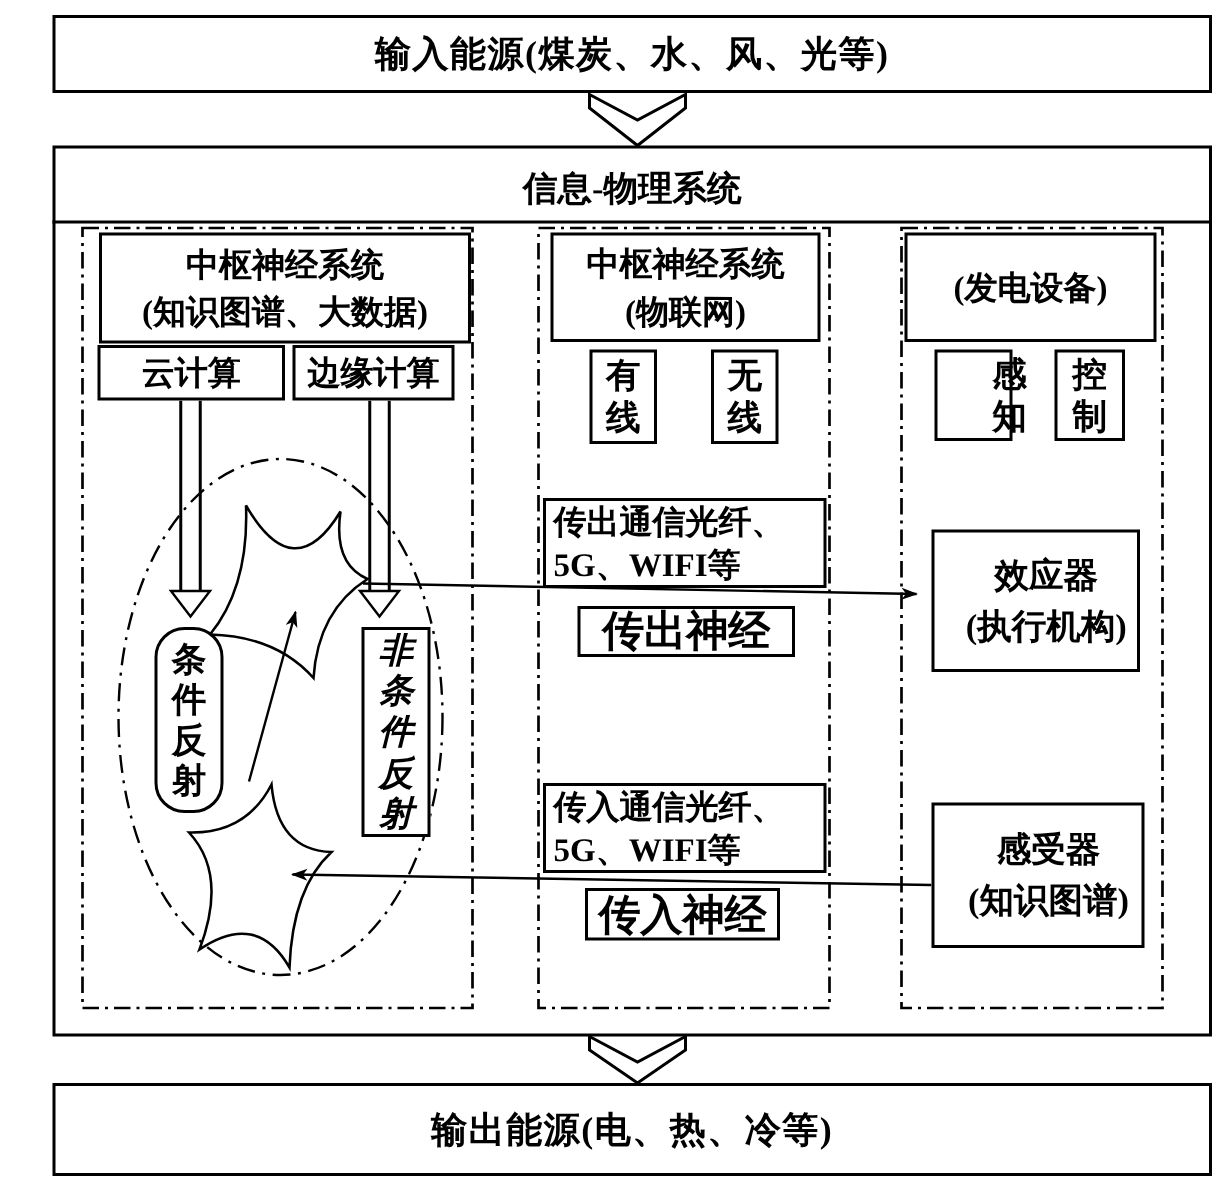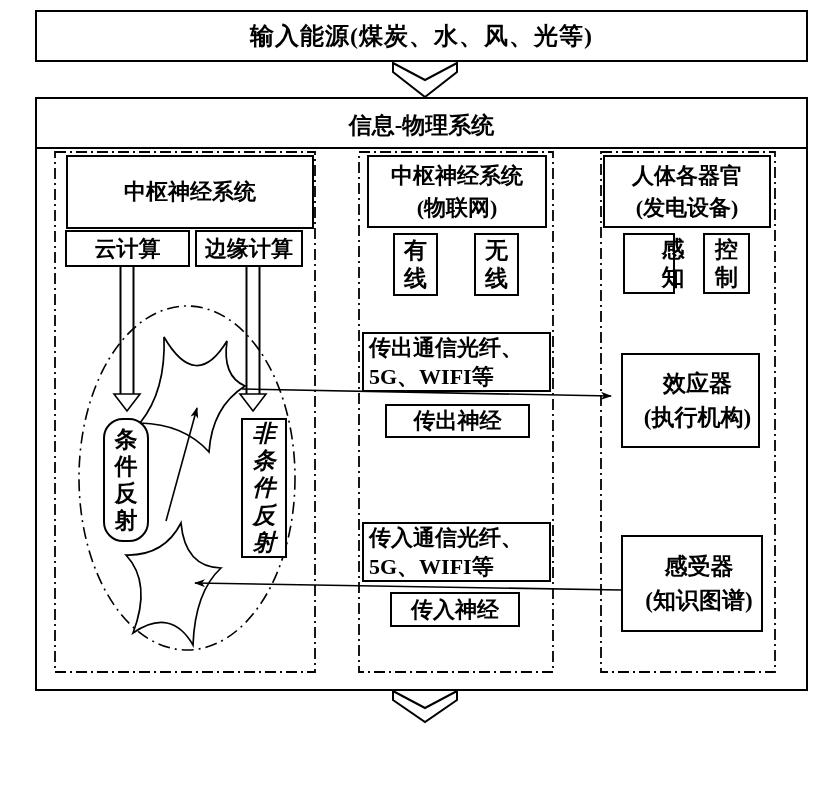--- a/index.html
+++ b/index.html
@@ -12,21 +12,21 @@
   .nofill { background:transparent; }
   .line1 { display:block; }
   .banner { font-size:24px; letter-spacing:1px; }
   .title { position:absolute; left:22px; top:103px; width:773px; height:44px;
            display:flex; align-items:center; justify-content:center; font-size:23px; z-index:1; }
   .hdr { font-size:22px; line-height:1.42; }
   .sub { font-size:22px; }
   .vbox { font-size:23px; }
   .vbox span { display:block; width:1.1em; word-break:break-all; line-height:1.18; text-align:center; }
   .comm { font-size:22px; line-height:1.32; align-items:flex-start; text-align:left; padding-left:5px; }
-  .nerve { font-size:22px; }
+  .nerve { font-size:28px; }
   .organ { font-size:23px; line-height:1.45;padding-left:14px; }
   svg { display:block; }
 </style>
 </head>
 <body>
 
 <div class="canvas">
 
   <svg class="layer" viewBox="0 0 818 789" style="z-index:0;">
     <defs>
@@ -67,20 +67,21 @@
 
   <div class="box banner" style="left:22px; top:10px; width:773px; height:52px;">
     <span>输入能源(煤炭、水、风、光等)</span>
   </div>
 
   <div class="box nofill" style="left:22px; top:97px; width:773px; height:594px; background:transparent;"></div>
   <div class="title">信息-物理系统</div>
 
   <div class="box hdr" style="left:53px; top:155px; width:248px; height:74px;">
     <span class="line1">中枢神经系统</span>
+    <span class="line1">(知识图谱、大数据)</span>
   </div>
   <div class="box sub" style="left:52px; top:230px; width:125px; height:37px;">
     <span>云计算</span>
   </div>
   <div class="box sub" style="left:182px; top:230px; width:108px; height:37px;">
     <span>边缘计算</span>
   </div>
   <div class="box vbox" style="left:90px; top:418px; width:46px; height:124px;border-radius:20px;">
     <span>条件反射</span>
   </div>
@@ -107,32 +108,34 @@
   </div>
   <div class="box comm" style="left:349px; top:522px; width:189px; height:60px;">
     <span class="line1">传入通信光纤、</span>
     <span class="line1">5G、WIFI等</span>
   </div>
   <div class="box nerve" style="left:377px; top:592px; width:130px; height:35px;">
     <span>传入神经</span>
   </div>
 
   <div class="box hdr" style="left:590px; top:155px; width:168px; height:73px;">
-    <span class="line1">人体各器官</span>
     <span class="line1">(发电设备)</span>
   </div>
   <div class="box vbox" style="left:610px; top:233px; width:47px; height:61px;padding-left:48px;">
     <span>感知</span>
   </div>
   <div class="box vbox" style="left:690px; top:233px; width:47px; height:61px;">
     <span>控制</span>
   </div>
   <div class="box organ" style="left:608px; top:353px; width:139px; height:95px;">
     <span class="line1">效应器</span>
     <span class="line1">(执行机构)</span>
   </div>
   <div class="box organ" style="left:608px; top:535px; width:142px; height:97px;">
     <span class="line1">感受器</span>
     <span class="line1">(知识图谱)</span>
   </div>
 
+  <div class="box banner" style="left:22px; top:722px; width:773px; height:62px;">
+    <span>输出能源(电、热、冷等)</span>
+  </div>
 
 </div>
 
 </body></html>

